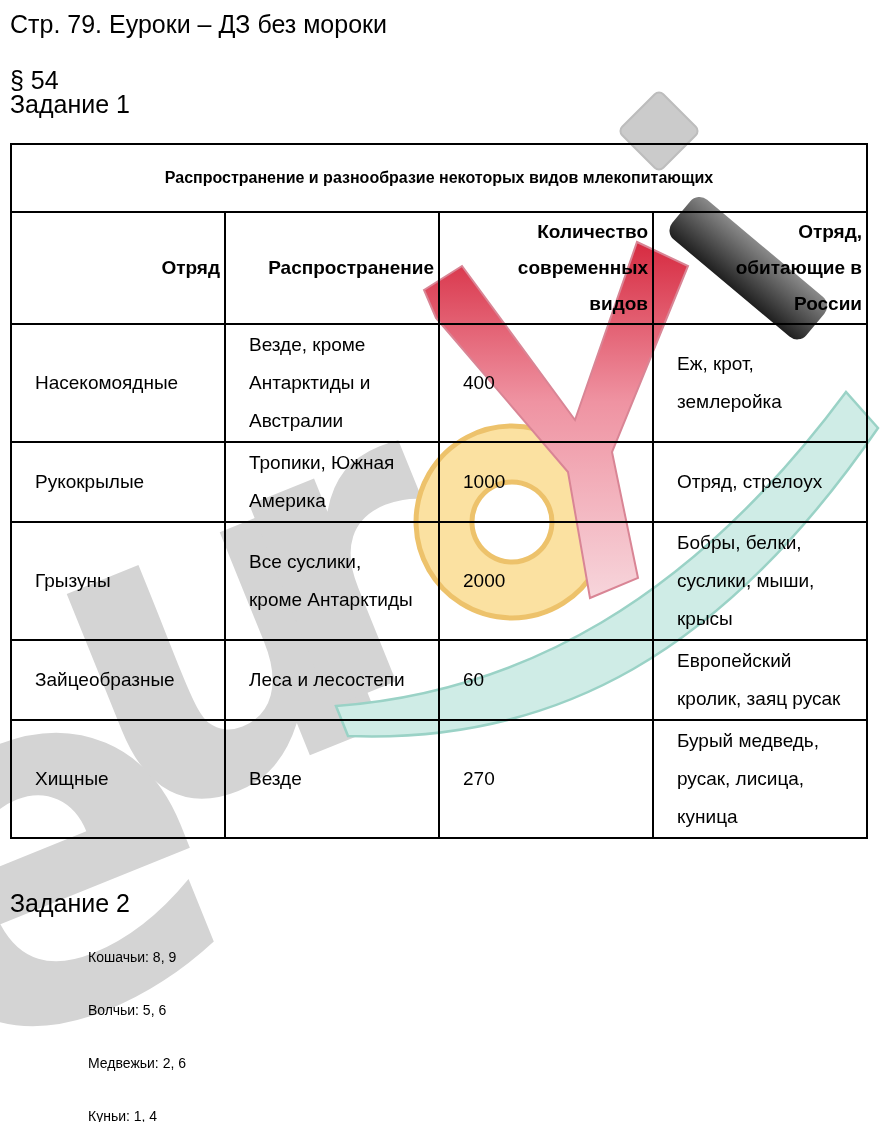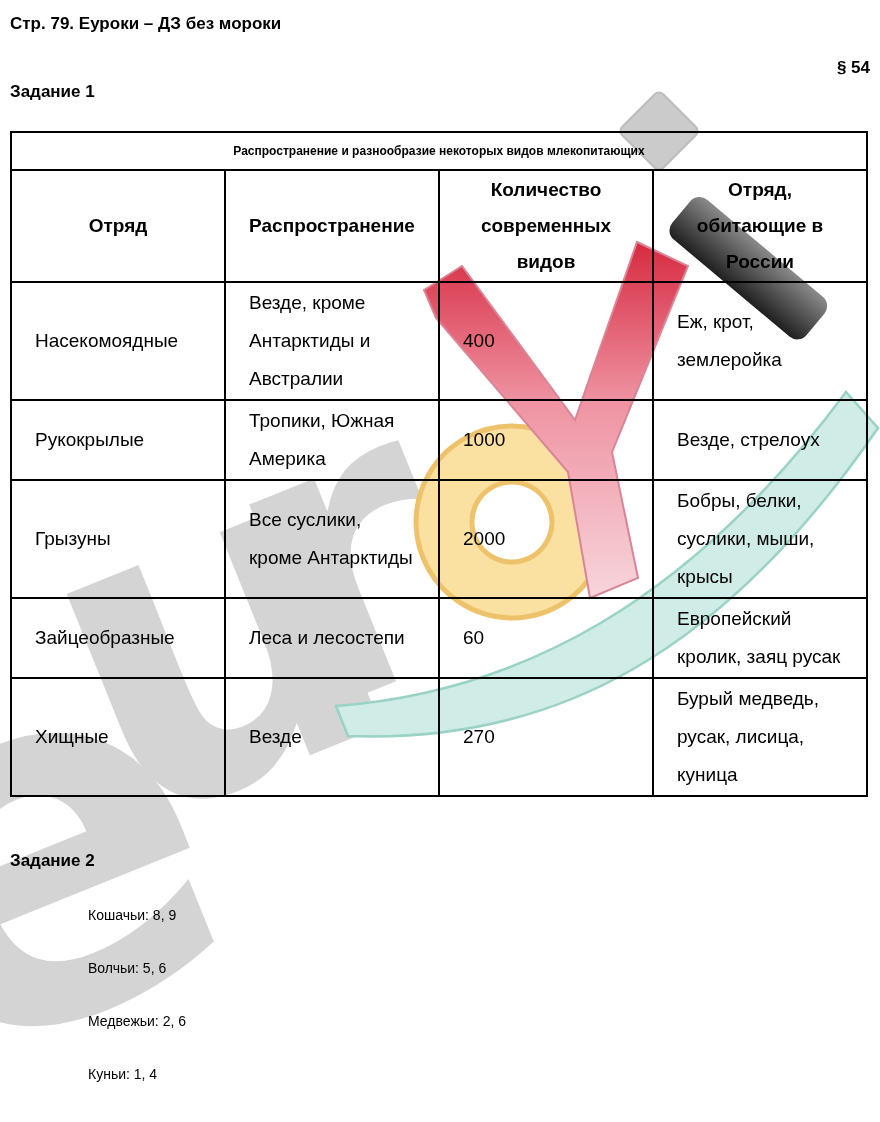--- a/index.html
+++ b/index.html
@@ -3,34 +3,34 @@
 <meta charset="utf-8">
 <style>
   html,body { margin:0; padding:0; background:#ffffff; }
   .page {
     position:relative; width:880px; height:1122px; background:#ffffff;
     overflow:hidden; font-family:"Liberation Sans", sans-serif; color:#000;
   }
   .watermark { position:absolute; left:0; top:0; width:880px; height:1122px; z-index:0; }
   .wm-letter { font-family:"DejaVu Sans", sans-serif; font-weight:bold; }
   .content { position:relative; z-index:1; padding:12px 10px 0 10px; }
-  .h { font-size:17px; font-weight:bold; line-height:24px; }
-  .h-para { margin-top:20px;text-align:right; }
+  .h { font-size:25px; font-weight:normal; line-height:24px; }
+  .h-para { margin-top:32px; }
   .h-task1 { }
   .h-task2 { margin-top:52px; }
   table.mammals {
     margin-top:27px; width:858px; border-collapse:collapse; table-layout:fixed;
     font-size:19px; background:transparent;
   }
   table.mammals td { border:2px solid #000; vertical-align:middle; }
   td.title-cell {
-    text-align:center; font-weight:bold; font-size:12px; line-height:30px; padding:3px 2px;
+    text-align:center; font-weight:bold; font-size:16px; line-height:30px; padding:18px 2px;
   }
   td.th {
-    font-weight:bold; text-align:center; line-height:36px; padding:1px 4px;
+    font-weight:bold; text-align:right; line-height:36px; padding:1px 4px;
     white-space:pre-line;
   }
   td.cell {
     line-height:38px; padding:1px 4px 1px 23px; white-space:pre-line;
   }
   .task2-items { margin:0; }
   .task2-item { margin-top:31px; padding-left:78px; font-size:14px; line-height:22px; }
   .swoosh { stroke:#9ad2c6; stroke-width:2.5; }
   .donut { stroke:#edc26b; stroke-width:5; }
   .kshape { stroke:#d98595; stroke-width:2; }
@@ -101,21 +101,21 @@
 Австралии</td>
           <td class="cell">400</td>
           <td class="cell">Еж, крот,
 землеройка</td>
         </tr>
         <tr>
           <td class="cell">Рукокрылые</td>
           <td class="cell">Тропики, Южная
 Америка</td>
           <td class="cell">1000</td>
-          <td class="cell">Везде, стрелоух</td>
+          <td class="cell">Отряд, стрелоух</td>
         </tr>
         <tr>
           <td class="cell">Грызуны</td>
           <td class="cell">Все суслики,
 кроме Антарктиды</td>
           <td class="cell">2000</td>
           <td class="cell">Бобры, белки,
 суслики, мыши,
 крысы</td>
         </tr>

